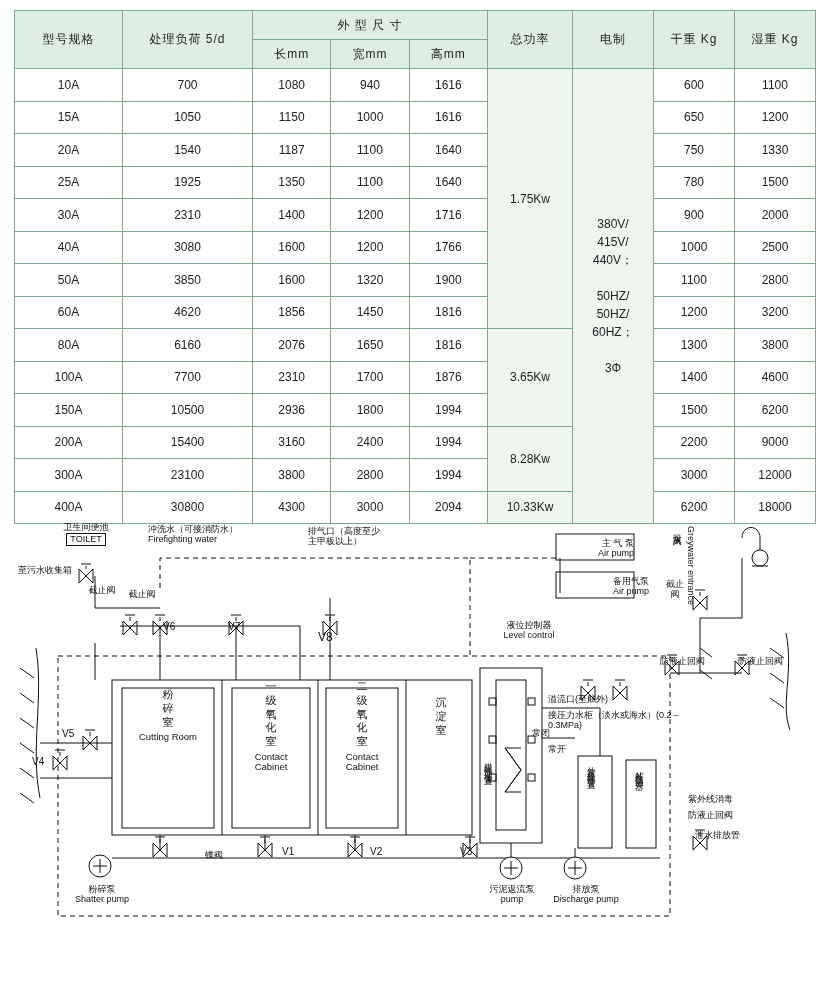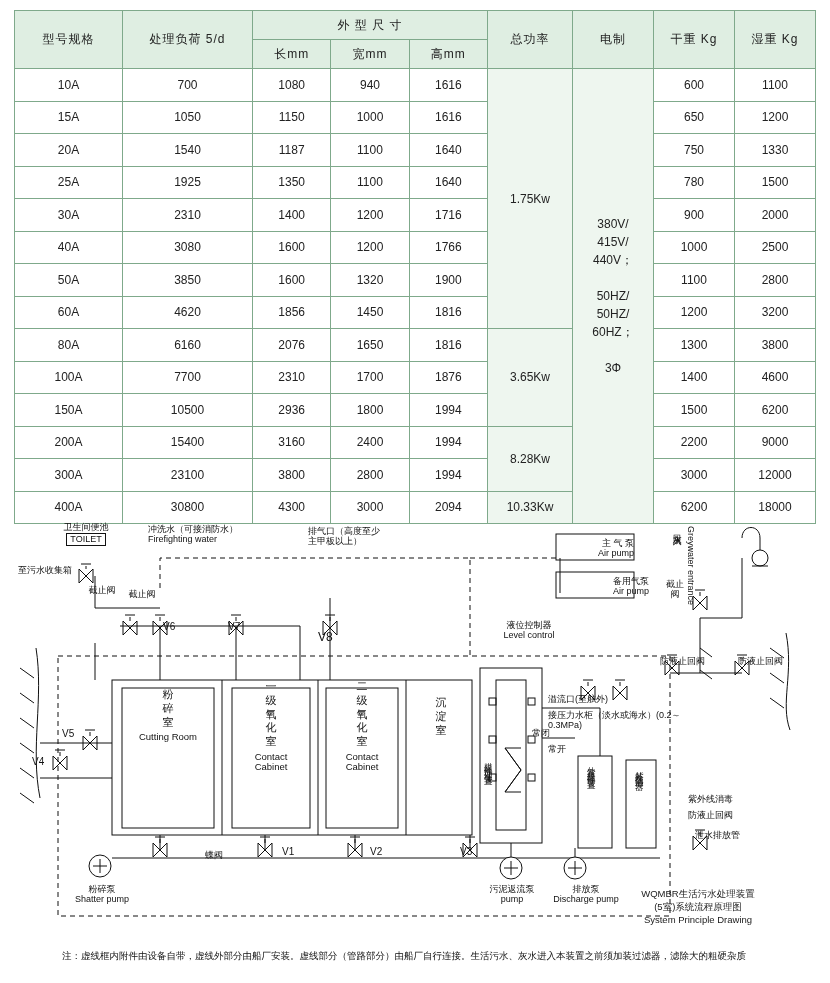--- a/index.html
+++ b/index.html
@@ -469,20 +469,14 @@
 </div>
 <div class="lbl c" style="left:478px;top:386px;width:68px;">
   <span>污泥返流泵</span><br>
   <span class="en">pump</span>
 </div>
 <div class="lbl c" style="left:540px;top:386px;width:92px;">
   <span>排放泵</span><br>
   <span class="en">Discharge pump</span>
 </div>
 
-<div class="titleblock">
-  <div>WQMBR生活污水处理装置</div>
-  <div>(5室)系统流程原理图</div>
-  <div>System Principle Drawing</div>
-</div>
-
-<div class="note">注：虚线框内附件由设备自带，虚线外部分由船厂安装。虚线部分（管路部分）由船厂自行连接。生活污水、灰水进入本装置之前须加装过滤器，滤除大的粗硬杂质</div>
+
 </div>
 
 </body></html>

